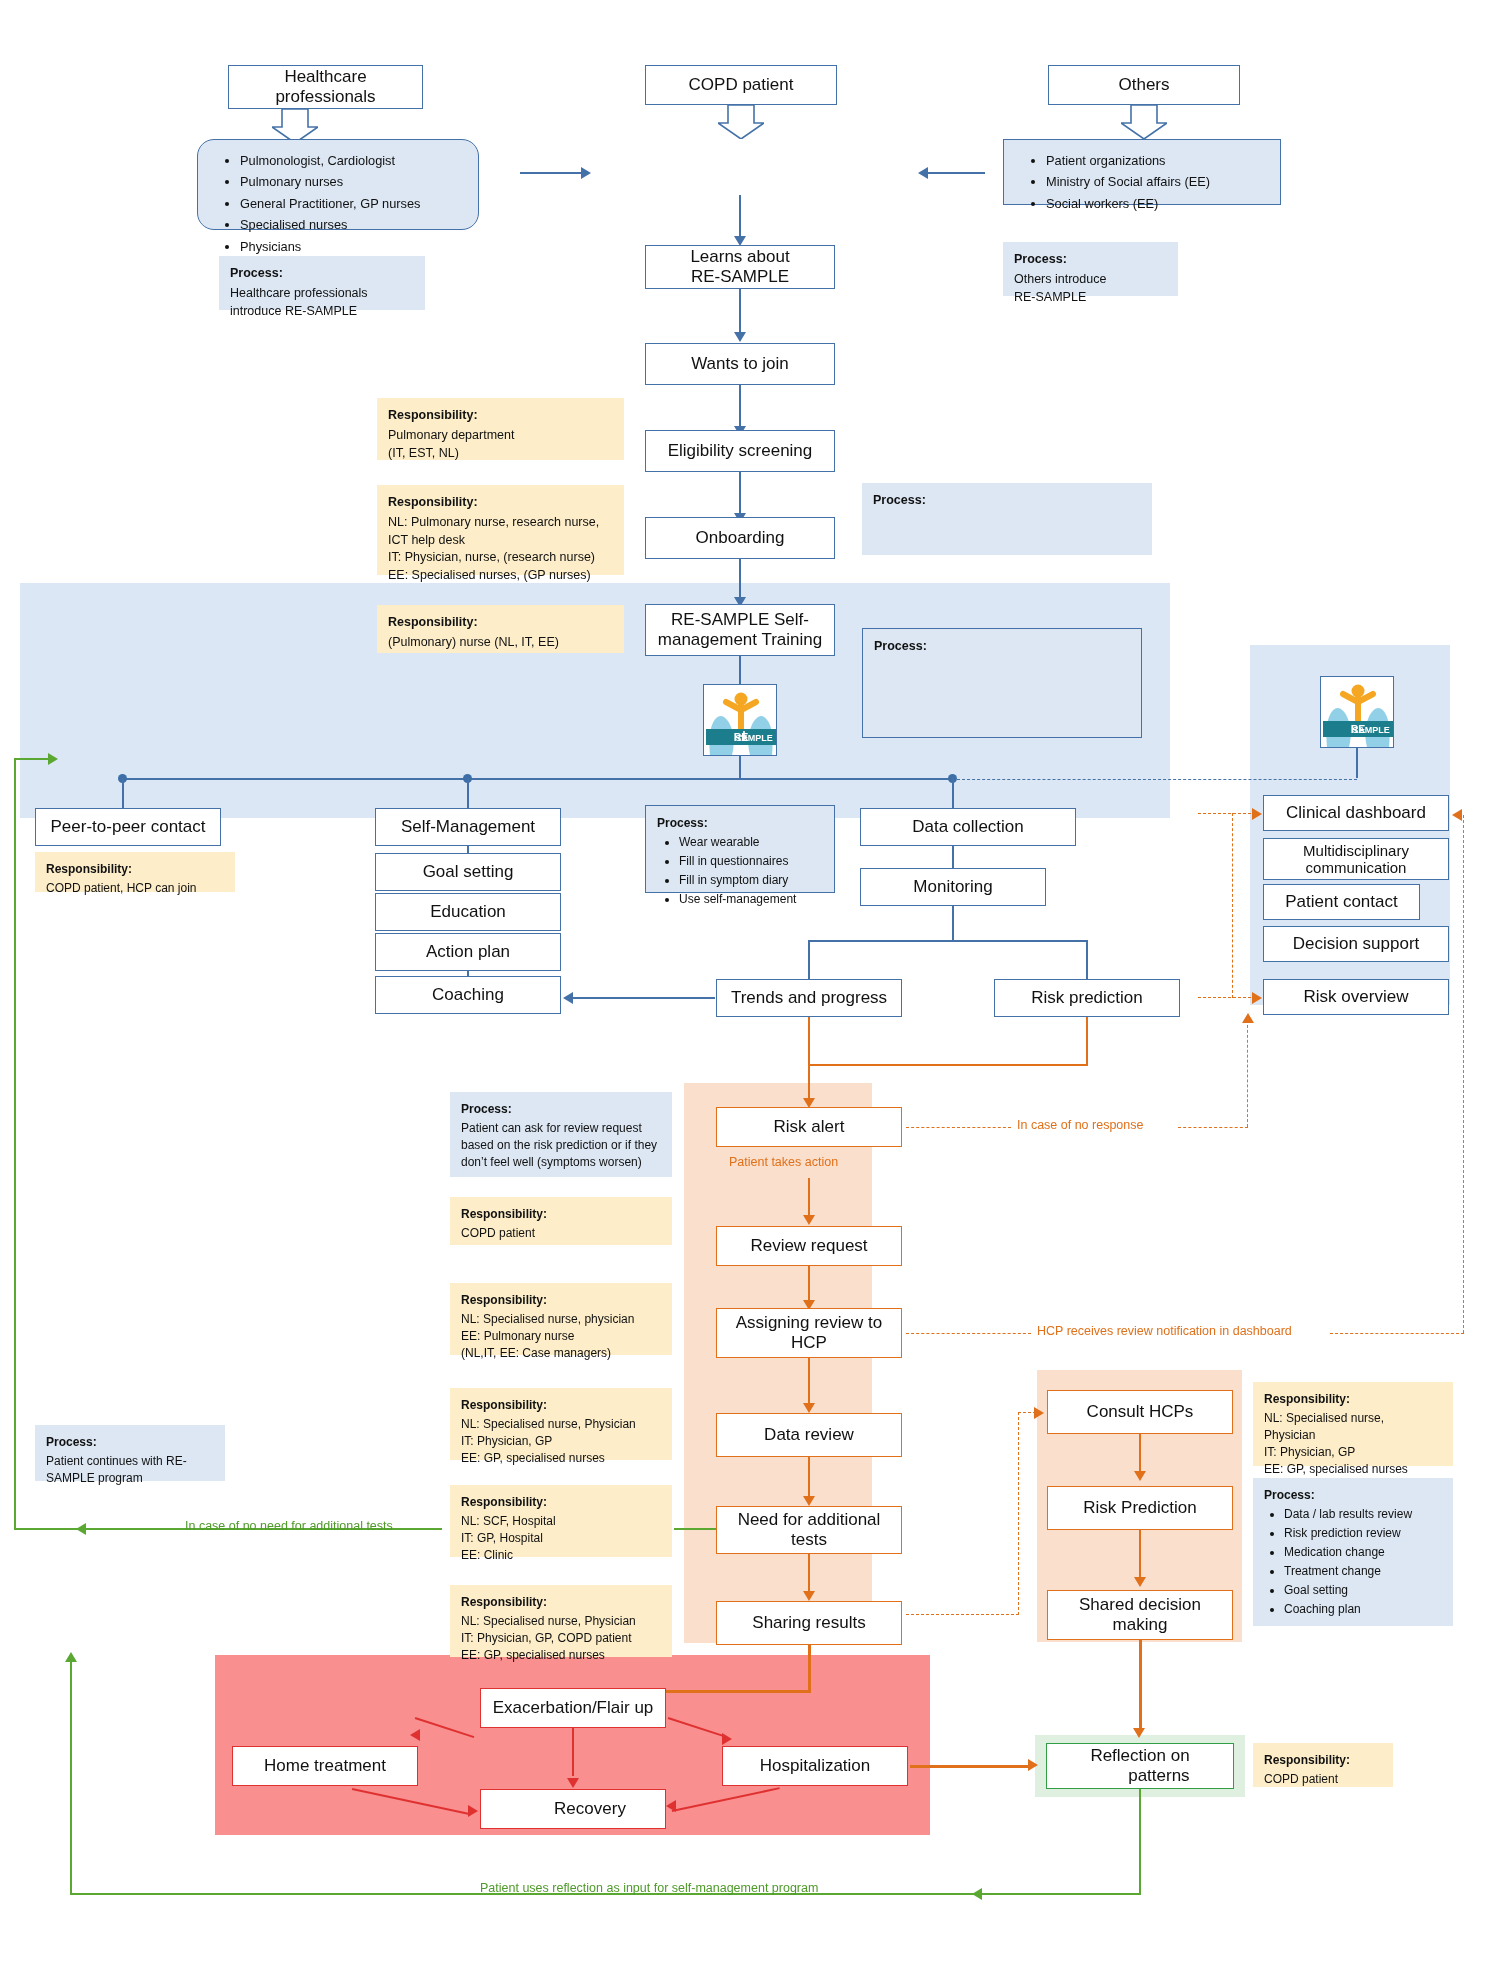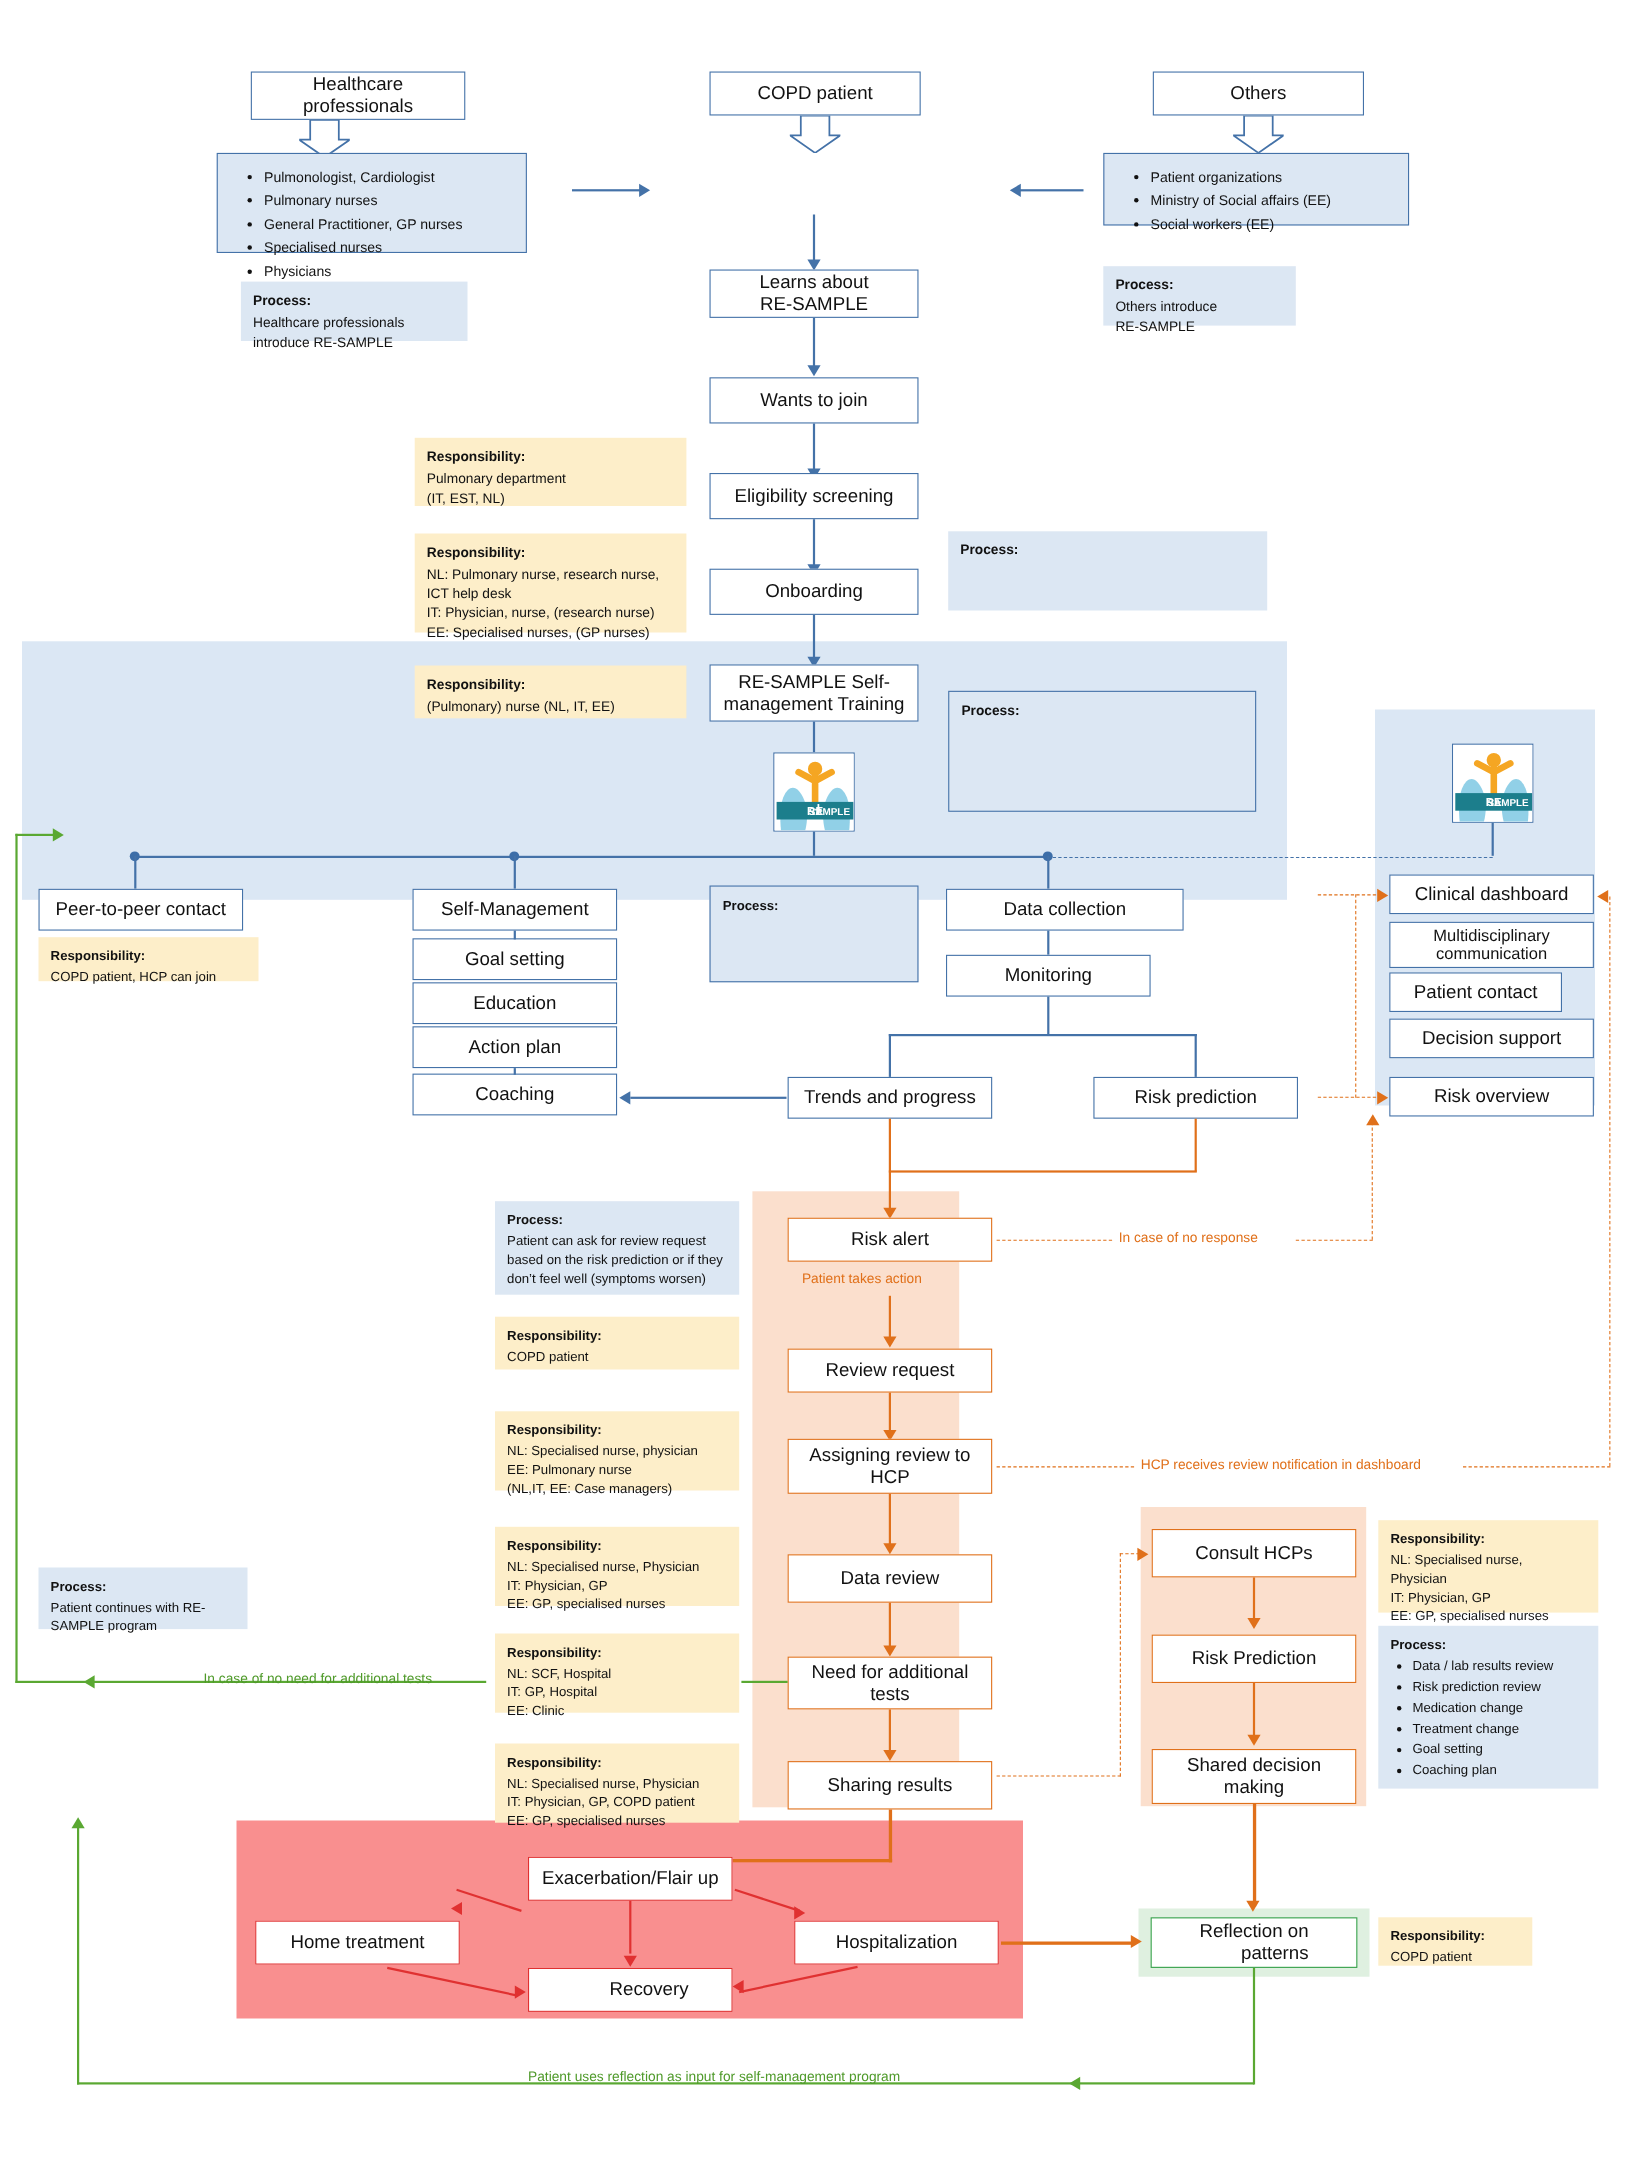--- a/index.html
+++ b/index.html
@@ -131,21 +131,21 @@
   <div class="node" style="left:645px; top:65px; width:192px; height:40px;">COPD patient</div>
   <svg class="blockarrow" style="left:718px; top:105px;" viewBox="0 0 46 34">
     <polygon points="10,0 36,0 36,18 46,18 23,34 0,18 10,18" fill="#ffffff" stroke="#4472a8" stroke-width="1.6"></polygon>
   </svg>
 
   <div class="node" style="left:1048px; top:65px; width:192px; height:40px;">Others</div>
   <svg class="blockarrow" style="left:1121px; top:105px;" viewBox="0 0 46 34">
     <polygon points="10,0 36,0 36,18 46,18 23,34 0,18 10,18" fill="#ffffff" stroke="#4472a8" stroke-width="1.6"></polygon>
   </svg>
 
-  <div class="bullets" style="left:197px; top:139px; width:282px; height:91px;">
+  <div class="bullets" style="left:197px; top:139px; width:282px; height:91px;border-radius:17px;">
     <ul>
       <li>Pulmonologist, Cardiologist</li>
       <li>Pulmonary nurses</li>
       <li>General Practitioner, GP nurses</li>
       <li>Specialised nurses</li>
       <li>Physicians</li>
     </ul>
   </div>
 
 
@@ -277,20 +277,26 @@
   <div class="node" style="left:375px; top:808px; width:186px; height:38px;">Self-Management</div>
   <div class="node" style="left:375px; top:853px; width:186px; height:38px;">Goal setting</div>
   <div class="node" style="left:375px; top:893px; width:186px; height:38px;">Education</div>
   <div class="node" style="left:375px; top:933px; width:186px; height:38px;">Action plan</div>
   <div class="node" style="left:375px; top:976px; width:186px; height:38px;">Coaching</div>
   <div class="ln v" style="left:467px; top:846px; height:8px;"></div>
   <div class="ln v" style="left:467px; top:971px; height:6px;"></div>
 
   <div class="panel blue-b" style="left:645px; top:805px; width:190px; height:88px; font-size:12px;">
     <span class="hdr">Process:</span>
+    <ul style="padding-left:22px;">
+      <li>Wear wearable</li>
+      <li>Fill in questionnaires</li>
+      <li>Fill in symptom diary</li>
+      <li>Use self-management</li>
+    </ul>
   </div>
 
   <div class="node" style="left:860px; top:808px; width:216px; height:38px;">Data collection</div>
   <div class="ln v" style="left:952px; top:846px; height:22px;"></div>
   <div class="node" style="left:860px; top:868px; width:186px; height:38px;">Monitoring</div>
 
   <div class="ln v" style="left:952px; top:906px; height:34px;"></div>
   <div class="ln h" style="left:808px; top:940px; width:280px;"></div>
   <div class="ln v" style="left:808px; top:940px; height:40px;"></div>
   <div class="ln v" style="left:1086px; top:940px; height:40px;"></div>

